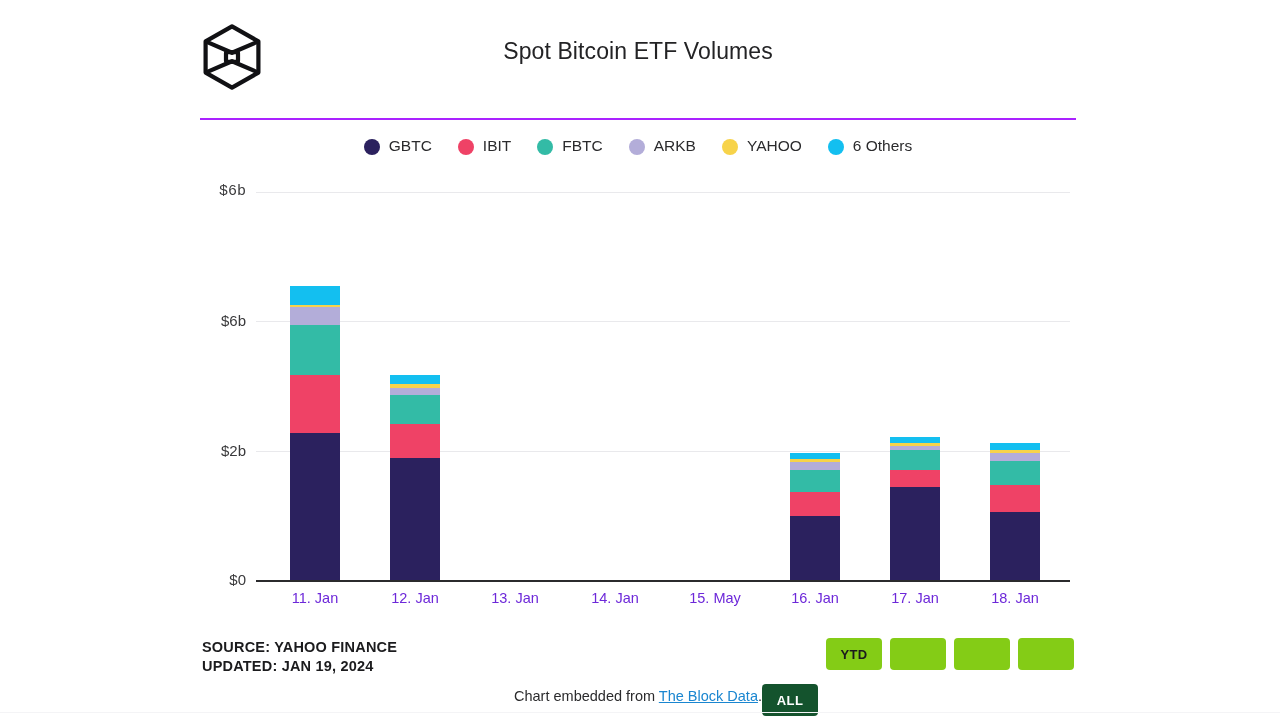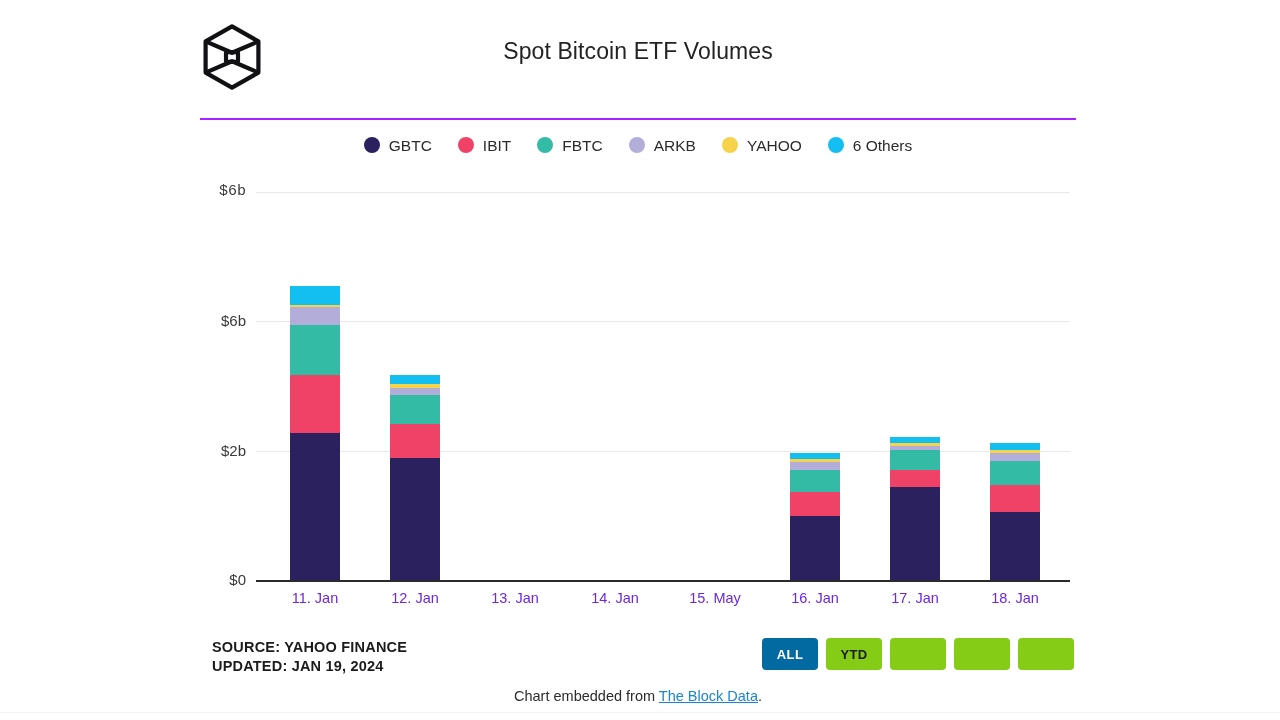--- a/index.html
+++ b/index.html
@@ -52,21 +52,21 @@
     position: absolute;
     left: 0; top: 137px;
     width: 876px;
     display: flex;
     justify-content: center;
     align-items: center;
     gap: 26px;
   }
   .legend-item {
     display: flex;
-    align-items: flex-start;
+    align-items: flex-end;
     gap: 9px;
   }
   .legend-swatch {
     width: 16px; height: 16px;
     border-radius: 50%;
     flex: 0 0 auto;
   }
   .legend-label {
     font-size: 15.5px;
     color: #2b2b2d;
@@ -121,21 +121,21 @@
     position: absolute;
     width: 90px;
     text-align: center;
     font-size: 14.5px;
     color: #6d28d9;
   }
 
   
   .source {
     position: absolute;
-    left: 12px; top: 638px;
+    left: 2px; top: 638px;
     font-size: 14.5px;
     font-weight: bold;
     color: #1b1b1d;
     line-height: 19px;
     letter-spacing: 0.2px;
   }
   .ranges {
     position: absolute;
     right: 2px; top: 638px;
     display: flex;
@@ -150,22 +150,23 @@
     font-weight: bold;
     display: flex;
     align-items: center;
     justify-content: center;
     letter-spacing: 0.4px;
     border: none;
     font-family: "Liberation Sans", sans-serif;
     cursor: pointer;
   }
   .range-btn.active {
-    background: #0369a1;
+    background: #14532d;
     color: #ffffff;
+    margin-top: 46px;
   }
   .embed-note {
     position: absolute;
     left: 0; top: 688px;
     width: 876px;
     text-align: center;
     font-size: 14.5px;
     color: #2b2b2d;
   }
   .embed-note a {

